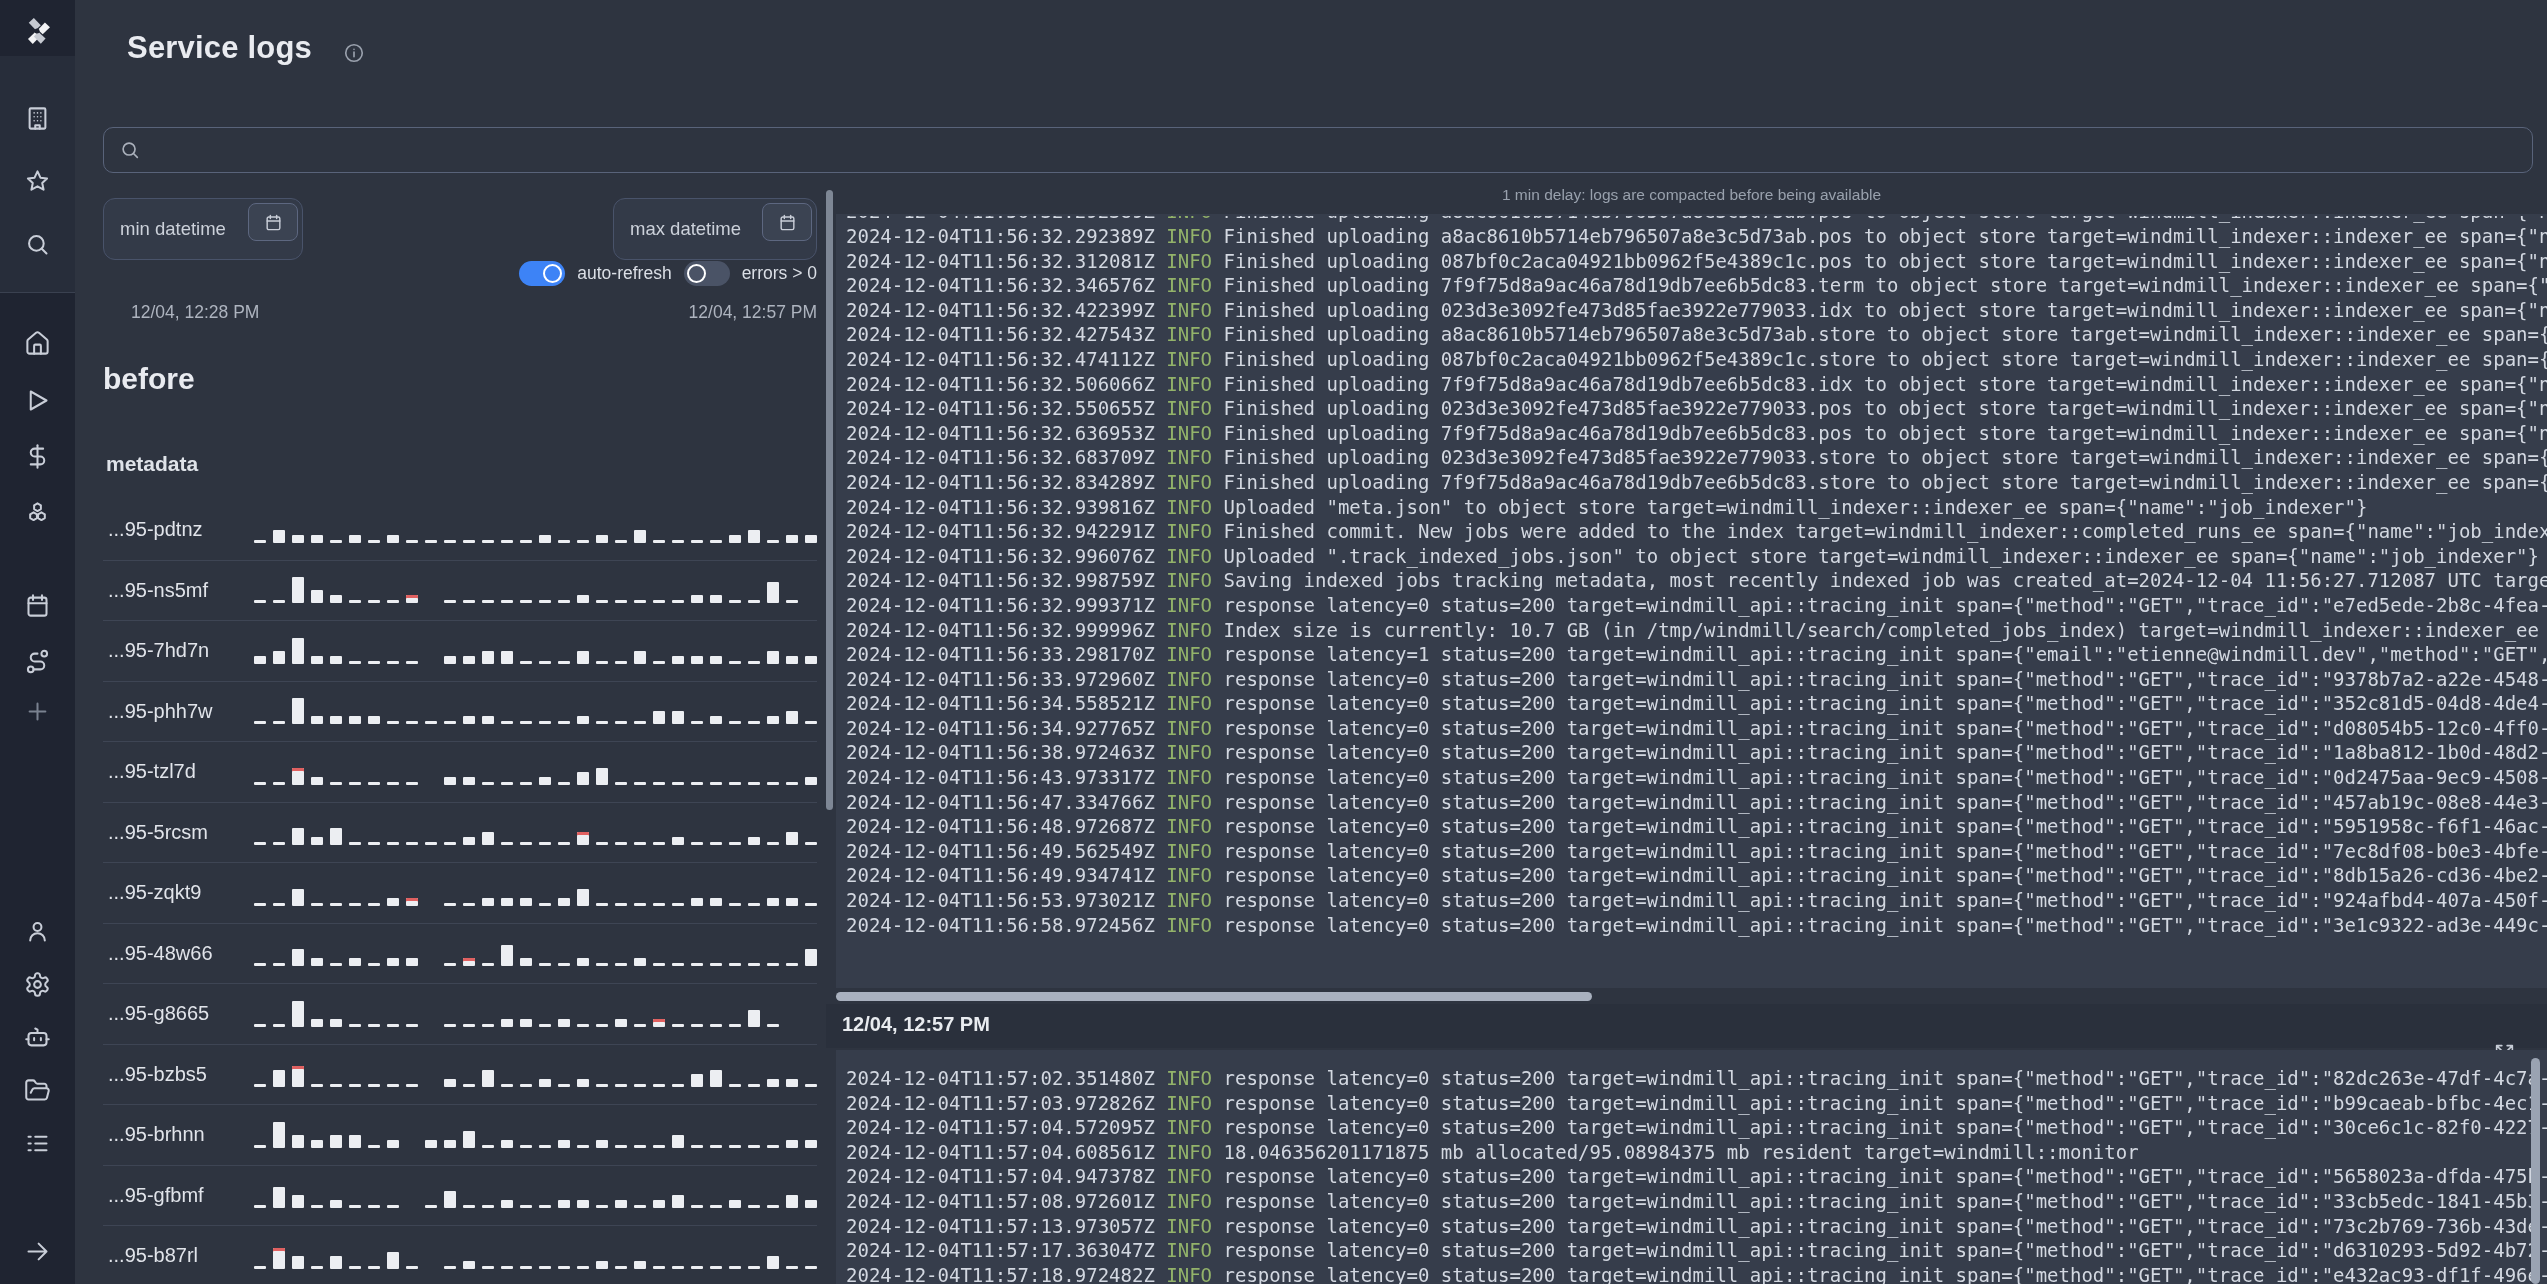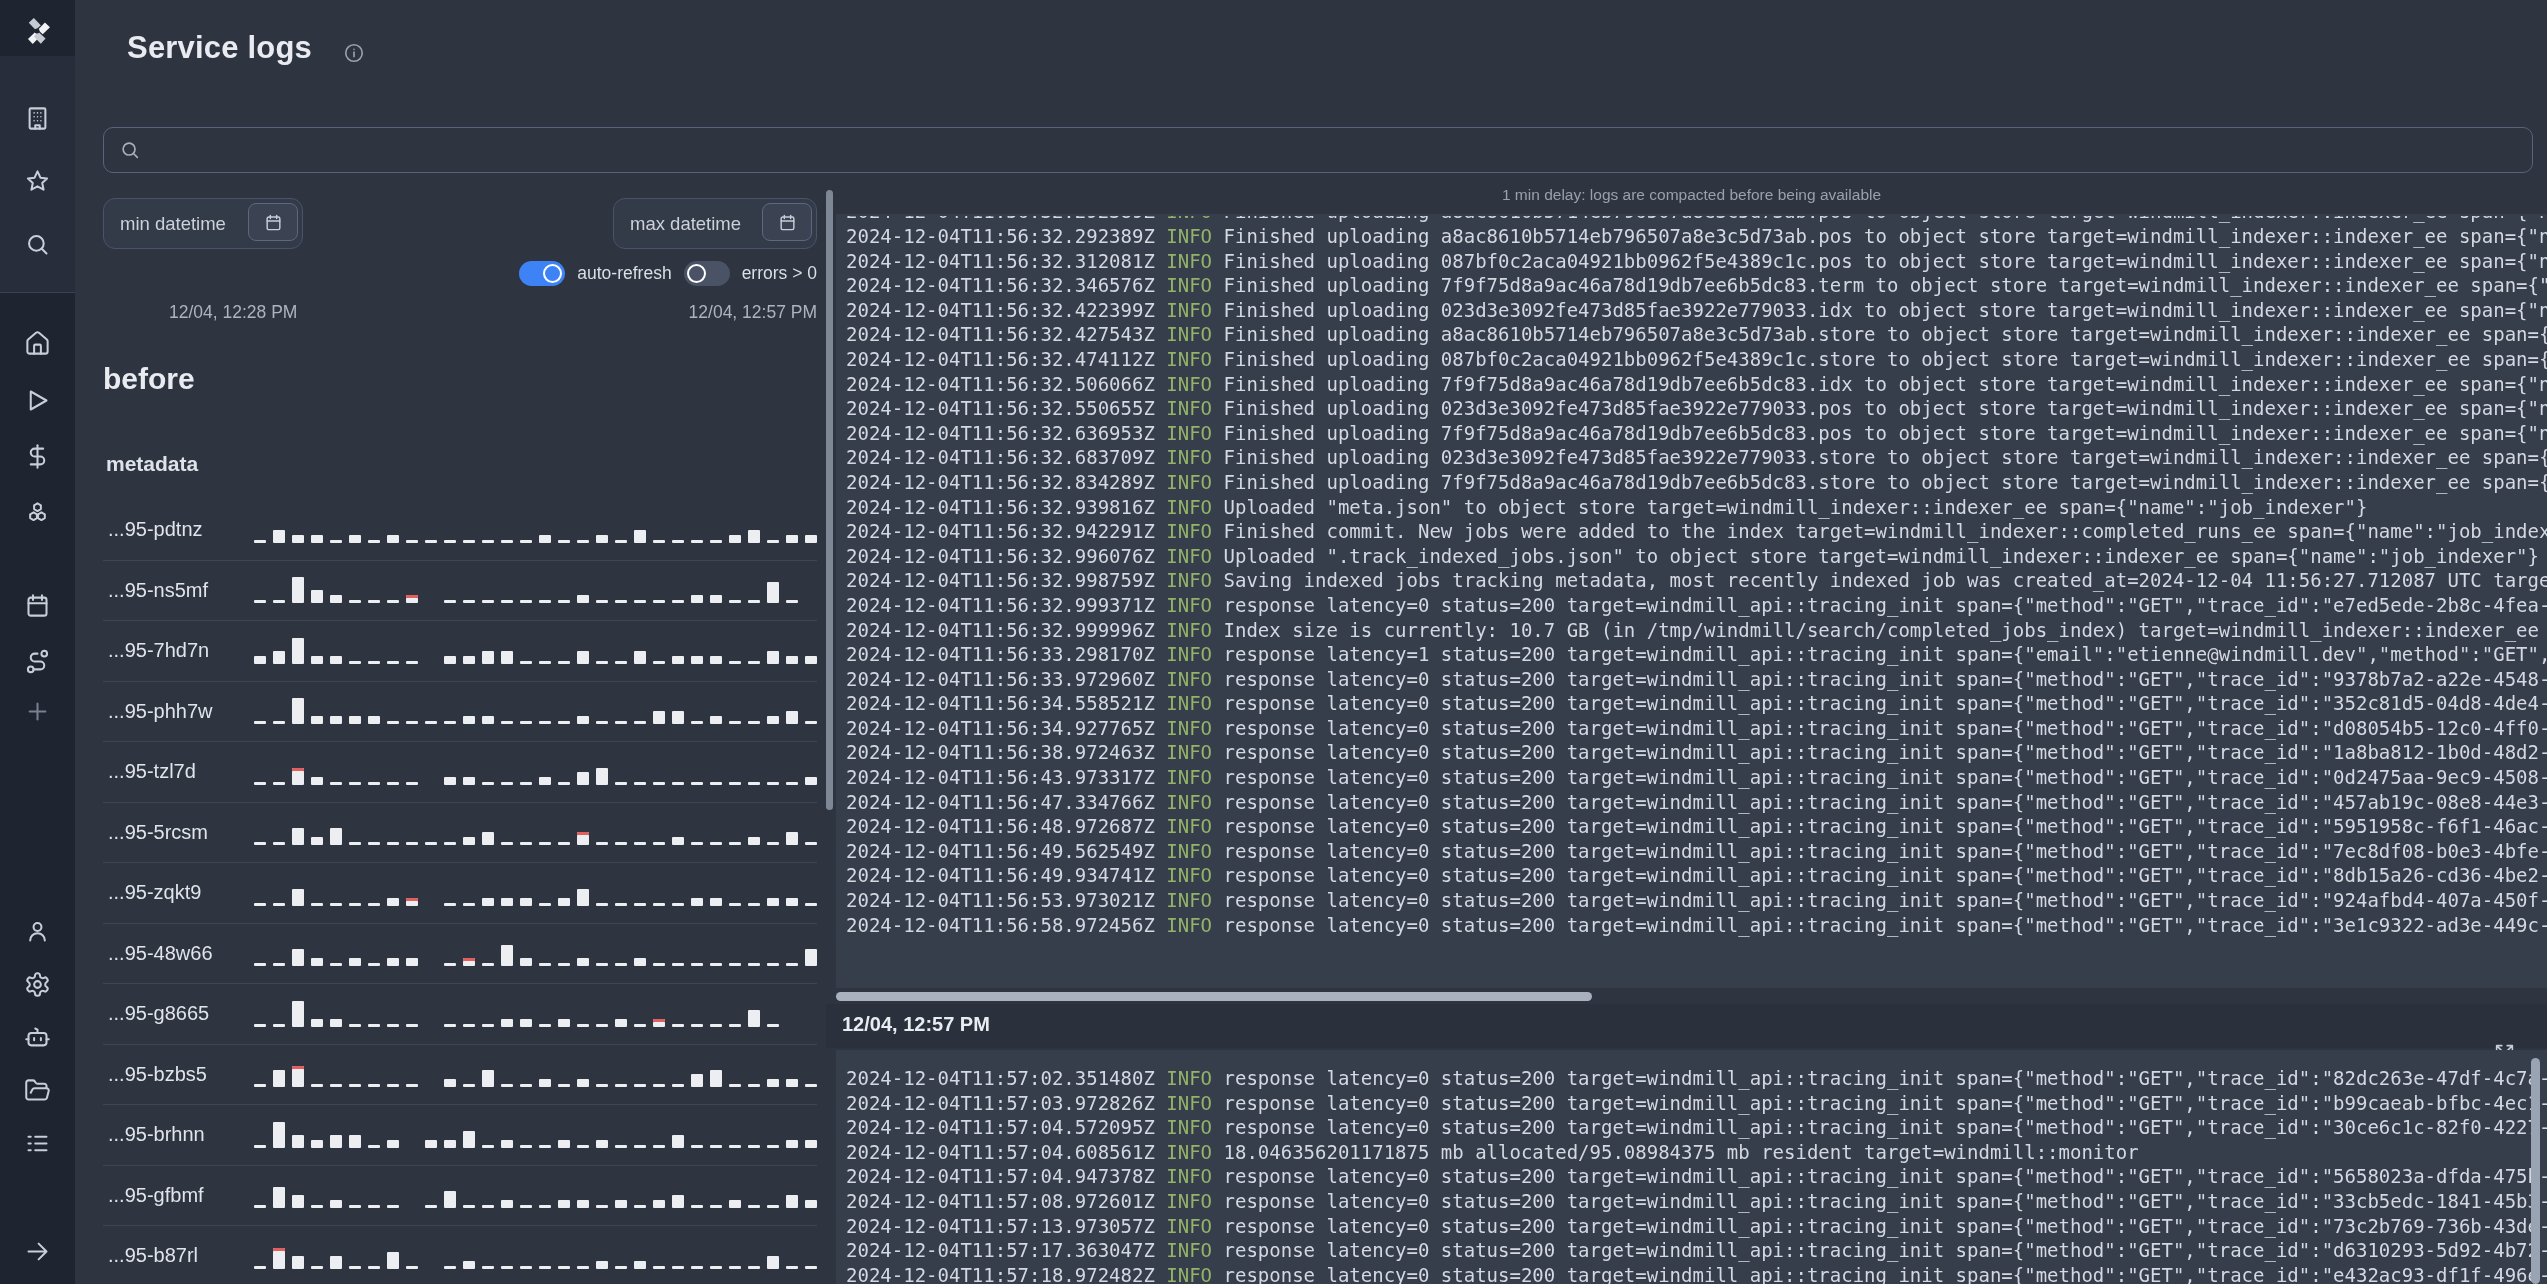--- a/index.html
+++ b/index.html
@@ -22,41 +22,41 @@
   
   .page-title { position:absolute; left:127px; top:30px; font-size:31px; font-weight:700; color:#e9ebf0; letter-spacing:.2px; }
   .info-ic { position:absolute; left:343px; top:42px; width:22px; height:22px; }
 
   
   .search-box { position:absolute; left:103px; top:127px; width:2430px; height:46px; border:1.5px solid #59637a; border-radius:10px; background:transparent; display:flex; align-items:center; padding-left:15px; }
   .search-box input { flex:1; background:transparent; border:none; outline:none; color:#dfe3ea; font-size:18px; margin-left:10px; font-family:"Liberation Sans",sans-serif; }
 
   
   .filters { position:absolute; left:103px; top:198px; width:714px; height:47px; }
-  .fbox { position:absolute; top:0; height:51px; background:#333a48; border:1px solid #49536a; border-radius:12px; display:flex; align-items:center; color:#ccd1da; font-size:18.5px; }
+  .fbox { position:absolute; top:0; height:62px; background:#333a48; border:1px solid #49536a; border-radius:12px; display:flex; align-items:center; color:#ccd1da; font-size:18.5px; }
   .fbox.min { left:0; width:200px; padding-left:16px; }
   .fbox.mid { left:210px; width:292px; background:#2f3643; padding-left:16px; color:#e3e6ec; font-weight:600; }
   .fbox.max { left:510px; width:204px; padding-left:16px; overflow:hidden; }
   .cal-btn { position:absolute; right:4px; top:4px; width:50px; height:38px; border:1px solid #5d6780; border-radius:8px; background:#3b4352; display:flex; align-items:center; justify-content:center; cursor:pointer; }
   .mid-sep { position:absolute; right:56px; top:0; width:1px; height:100%; background:#49536a; }
   .mid-chev { position:absolute; right:16px; top:13px; width:22px; height:22px; cursor:pointer; }
   .refresh-ic { width:21px; height:21px; margin-right:12px; }
 
   
   .toggles { position:absolute; left:103px; top:259px; width:714px; height:28px; display:flex; justify-content:flex-end; align-items:center; gap:12px; font-size:17.5px; color:#dbdfe6; }
   .toggle { width:46px; height:25px; border-radius:13px; position:relative; cursor:pointer; }
   .toggle.on { background:#3d83f6; }
   .toggle.off { background:#4a5366; }
   .knob { position:absolute; top:3px; width:19px; height:19px; border:2.5px solid #ffffff; border-radius:50%; }
   .toggle.on .knob { right:3px; }
   .toggle.off .knob { left:3px; }
 
   
   .dates { position:absolute; left:103px; top:302px; width:714px; display:flex; justify-content:space-between; font-size:17.5px; color:#aeb4bf; }
-  .dates .d1 { margin-left:66px; }
+  .dates .d1 { margin-left:28px; }
 
   
   .workers-h { position:absolute; left:103px; top:362px; font-size:30px; font-weight:700; color:#e9ebf0; }
   .group-h { position:absolute; left:106px; top:452px; font-size:21px; font-weight:600; color:#dfe3e9; }
   .worker-rows { position:absolute; left:103px; top:500px; width:714px; height:784px; overflow:hidden; }
   .wrow { height:60.5px; display:flex; align-items:center; border-bottom:1px solid #3e4554; cursor:pointer; }
   .wname { width:152px; font-size:20px; color:#e1e4ea; padding-left:5px; white-space:nowrap; }
   .spark { flex:1; height:30px; display:flex; align-items:flex-end; gap:7px; padding-bottom:2px; }
   .bar { width:12px; background:#eceef2; border-radius:1px; }
   .bar.err { box-shadow: inset 0 3px 0 0 #e06060; }

